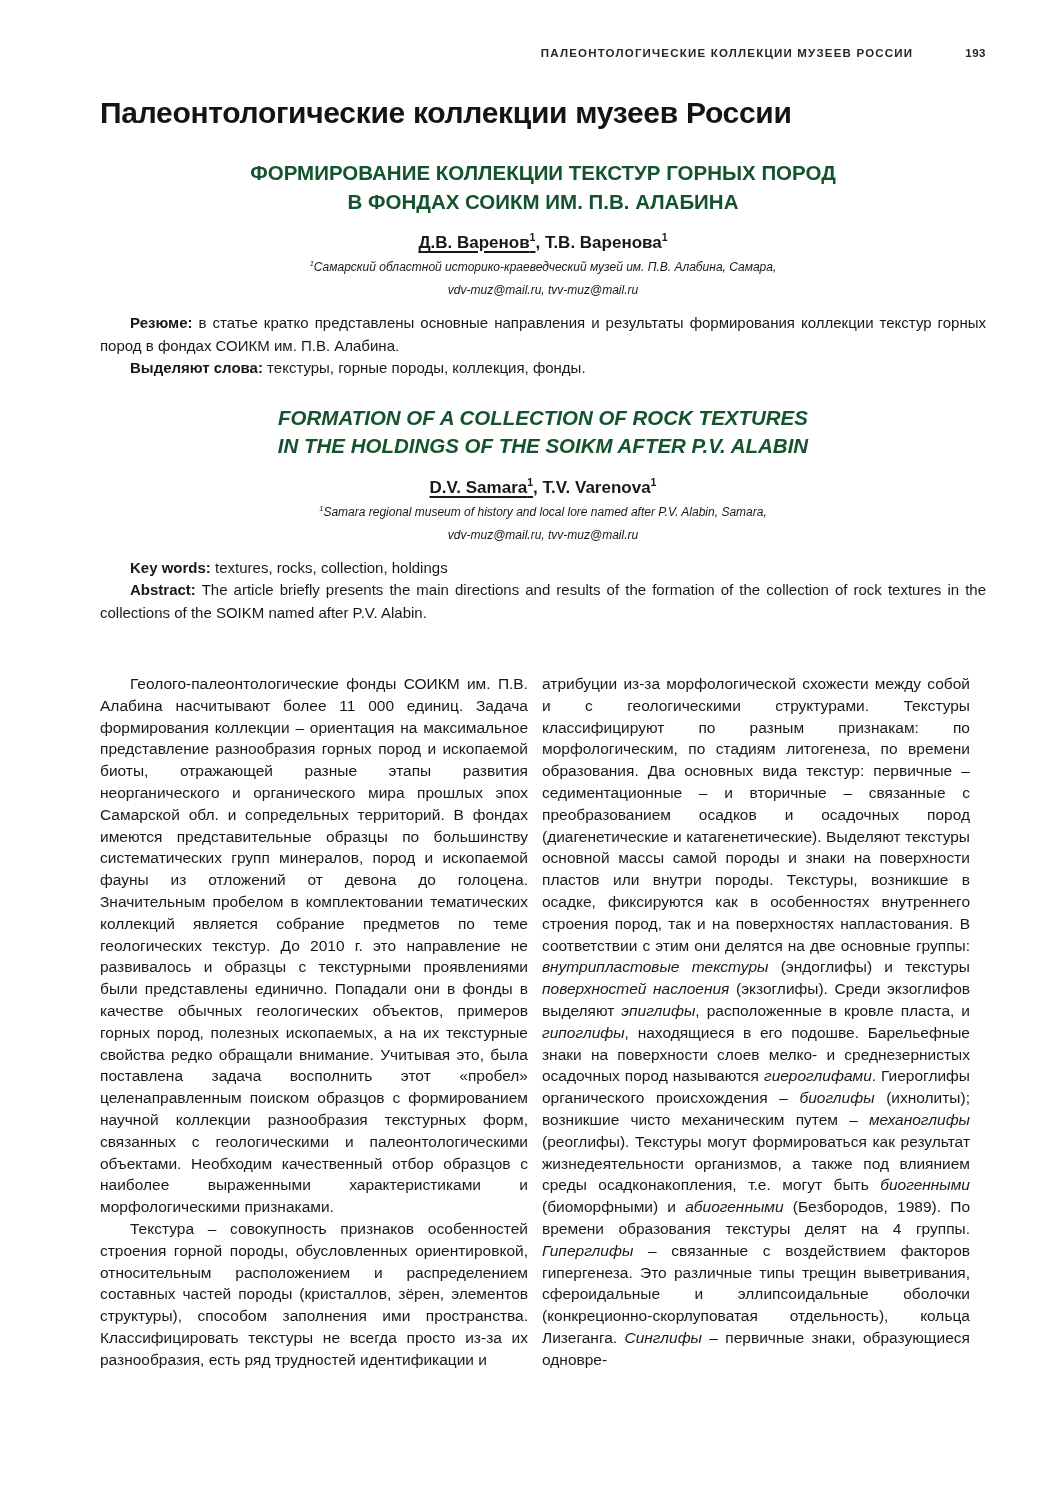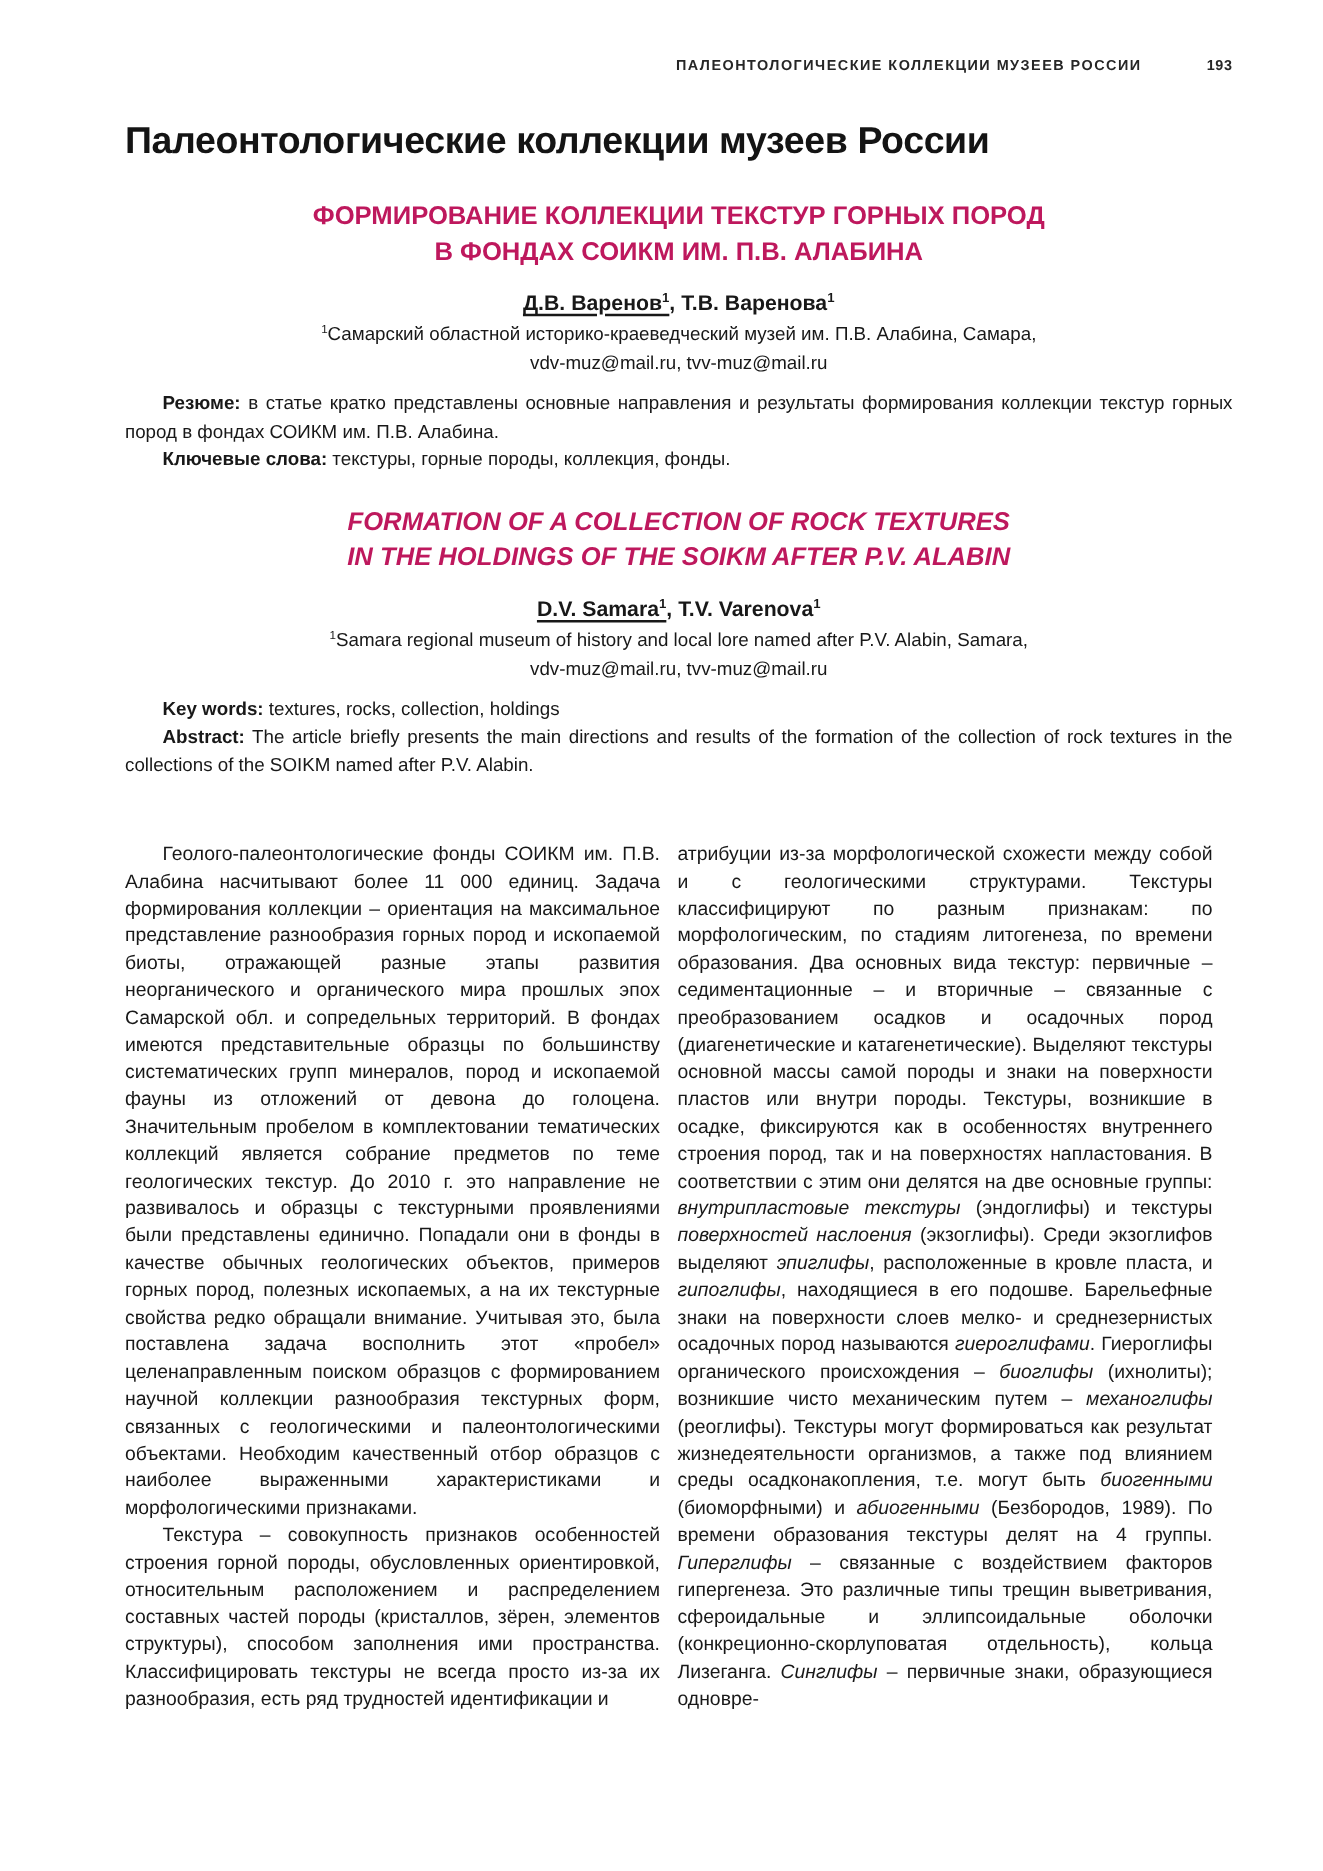--- a/index.html
+++ b/index.html
@@ -25,29 +25,29 @@
   .section-heading {
     margin: 35px 0 0 0;
     font-size: 30px; line-height: 38px; font-weight: 700;
     letter-spacing: -0.3px; color: #141414;
   }
 
   .article-title {
     margin-top: 27px;
     text-align: center; font-weight: 700;
     font-size: 20.5px; line-height: 28.5px;
-    color: #be185d;
+    color: #14532d;
   }
   .article-title .tl { display: block; }
 
   .authors { text-align: center; font-weight: 700; font-size: 17px; }
   .authors .u { text-decoration: underline; text-underline-offset: 3px; text-decoration-thickness: 1.5px; }
   sup { font-size: 62%; vertical-align: super; line-height: 0; }
 
-  .affiliation { margin-top: 3px; text-align: center; font-size: 15px; line-height: 23px; }
+  .affiliation { margin-top: 3px; text-align: center; font-style: italic; font-size: 12px; line-height: 23px; }
   .affiliation .line { display: block; }
 
   .meta-block { margin-top: 10px; }
   .meta { margin: 0; font-size: 15px; line-height: 22.5px; text-align: justify; text-indent: 30px; }
   .meta b { font-weight: 700; }
 
   .en-gap { margin-top: 24px; font-style: italic; }
 
   .columns { display: flex; gap: 14px; margin-top: 49px; }
   .col { width: 428px; font-size: 15.5px; line-height: 21.8px; text-align: justify; }
@@ -77,21 +77,21 @@
       <span class="u"><span>Д.В. Варенов</span><sup>1</sup></span><span>, </span><span><span>Т.В. Варенова</span><sup>1</sup></span>
     </div>
 
     <div class="affiliation">
       <span class="line"><sup>1</sup><span>Самарский областной историко-краеведческий музей им. П.В. Алабина, Самара,</span></span>
       <span class="line">vdv-muz@mail.ru, tvv-muz@mail.ru</span>
     </div>
 
     <div class="meta-block">
       <p class="meta"><b>Резюме:</b><span> в статье кратко представлены основные направления и результаты формирования коллекции текстур горных пород в фондах СОИКМ им. П.В. Алабина.</span></p>
-      <p class="meta"><b>Ключевые слова:</b><span> текстуры, горные породы, коллекция, фонды.</span></p>
+      <p class="meta"><b>Выделяют слова:</b><span> текстуры, горные породы, коллекция, фонды.</span></p>
     </div>
 
     <h2 class="article-title en-gap">
       <span class="tl">FORMATION OF A COLLECTION OF ROCK TEXTURES</span>
       <span class="tl">IN THE HOLDINGS OF THE SOIKM AFTER P.V. ALABIN</span>
     </h2>
 
     <div class="authors">
       <span class="u"><span>D.V. Samara</span><sup>1</sup></span><span>, </span><span><span>T.V. Varenova</span><sup>1</sup></span>
     </div>

